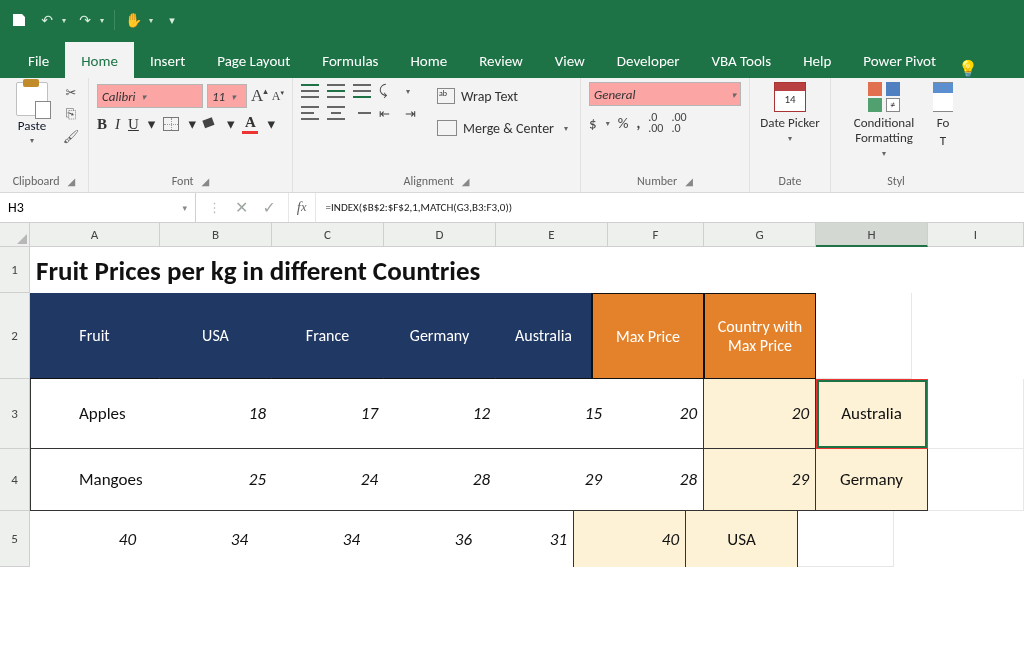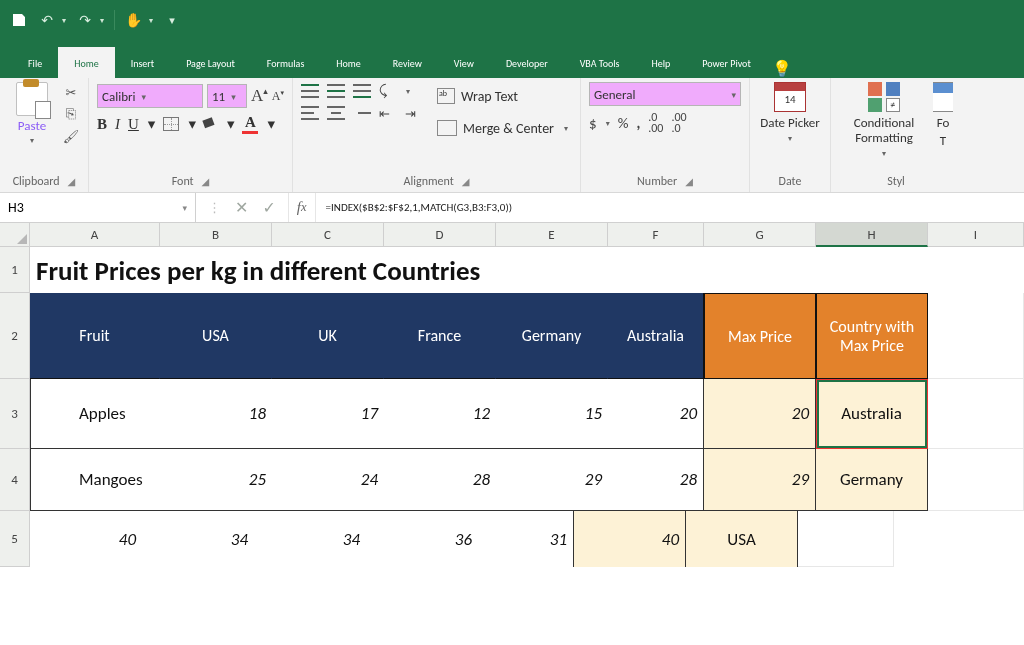--- a/index.html
+++ b/index.html
@@ -8,43 +8,43 @@
 
 .titlebar { background: #1e7346; height: 40px; display: flex; align-items: center; color: #fff; padding: 0 6px; }
 .qat { display: flex; align-items: center; gap: 10px; padding-left: 4px; }
 .qat .ic { width: 18px; height: 18px; display: flex; align-items: center; justify-content: center; font-size: 14px; color: #d9eee0; }
 .qat .sep { width: 1px; height: 20px; background: #3a8a5d; }
 .qat .drop { font-size: 8px; color: #cfe6d5; margin-left: -4px; }
 .titlebar .title { flex: 1; text-align: right; font-size: 14px; color: #f2f9f4; padding-right: 20px; }
 
 
 .tabs { background: #1e7346; display: flex; align-items: flex-end; height: 38px; padding-left: 12px; color: #fff; gap: 0; }
-.tab { padding: 10px 16px 8px 16px; font-size: 10px; cursor: pointer; }
+.tab { padding: 10px 16px 8px 16px; font-size: 15px; cursor: pointer; }
 .tab.active { background: #f3f3f3; color: #1e7346; font-weight: 500; }
 .tabs .bulb { margin-left: 6px; width: 20px; height: 20px; display: flex; align-items: center; justify-content: center; font-size: 16px; color: #fff; }
 
 
 .ribbon { background: #f3f3f3; border-bottom: 1px solid #d8d8d8; height: 115px; display: flex; }
 .group { border-right: 1px solid #e1e1e1; padding: 4px 8px 0 8px; display: flex; flex-direction: column; height: 100%; position: relative; }
 .group-label { font-size: 12px; color: #666; text-align: center; padding: 2px 0 4px 0; margin-top: auto; display: flex; align-items: center; justify-content: center; gap: 8px; }
 .group-label .launcher { font-size: 10px; color: #888; }
 .group-body { display: flex; align-items: flex-start; gap: 4px; }
 
 .clipboard-body { display: flex; gap: 2px; }
 .paste-btn { display: flex; flex-direction: column; align-items: center; gap: 2px; width: 48px; }
 .paste-icon { width: 32px; height: 34px; background: linear-gradient(#fff, #fff); border: 1px solid #c0c0c0; border-radius: 2px; position: relative; }
 .paste-icon::before { content: ""; position: absolute; left: 6px; top: -4px; width: 16px; height: 8px; background: #c28b2a; border-radius: 2px; }
 .paste-icon::after { content: ""; position: absolute; right: -4px; bottom: -4px; width: 14px; height: 16px; background: #fff; border: 1px solid #888; }
-.paste-label { font-size: 13px; color: #8b5cf6; }
+.paste-label { font-size: 13px; color: #0f172a; }
 .clip-mini { display: flex; flex-direction: column; gap: 6px; padding: 2px 0 0 4px; }
 .ic-sm { width: 18px; height: 16px; display: flex; align-items: center; justify-content: center; color: #555; font-size: 13px; }
 
 .font-body { display: flex; flex-direction: column; gap: 6px; padding-top: 2px; }
 .font-row1 { display: flex; align-items: center; gap: 4px; }
-.combo { background: #f0abfc; border: 1px solid #b5b5b5; height: 24px; display: flex; align-items: center; padding: 0 4px; font-size: 13px; color: #333; }
+.combo { background: #fca5a5; border: 1px solid #b5b5b5; height: 24px; display: flex; align-items: center; padding: 0 4px; font-size: 13px; color: #333; font-style: italic; }
 .combo .arr { color: #666; font-size: 9px; margin-left: 6px; }
 .font-name { width: 106px; }
 .font-size { width: 40px; }
 .aa-up, .aa-dn { font-family: "Times New Roman", serif; color: #444; }
 .aa-up { font-size: 17px; } .aa-dn { font-size: 12px; }
 .font-row2 { display: flex; align-items: center; gap: 8px; }
 .font-row2 span { font-size: 15px; color: #333; display: inline-flex; align-items: center; }
 .font-row2 .b { font-weight: bold; font-family: "Times New Roman"; }
 .font-row2 .i { font-style: italic; font-family: "Times New Roman"; }
 .font-row2 .u { text-decoration: underline; font-family: "Times New Roman"; }
@@ -382,21 +382,20 @@
     </div>
     <div class="cells">
 
       <div class="row r1">
         <div class="cell wA title-cell" style="border:none;width:786px;white-space:nowrap;">Fruit Prices per kg in different Countries</div>
       </div>
 
       <div class="row r2">
         <div class="cell wA hdr">Fruit</div>
         <div class="cell wB hdr">USA</div>
-        <div class="cell wC hdr">UK</div>
         <div class="cell wD hdr">France</div>
         <div class="cell wE hdr">Germany</div>
         <div class="cell wF hdr navyedge">Australia</div>
         <div class="cell wG hdr-or">Max Price</div>
         <div class="cell wH hdr-or">Country with Max Price</div>
         <div class="cell wI"></div>
       </div>
 
       <div class="row r3">
         <div class="cell wA data fruit rowdiv">Apples</div>

